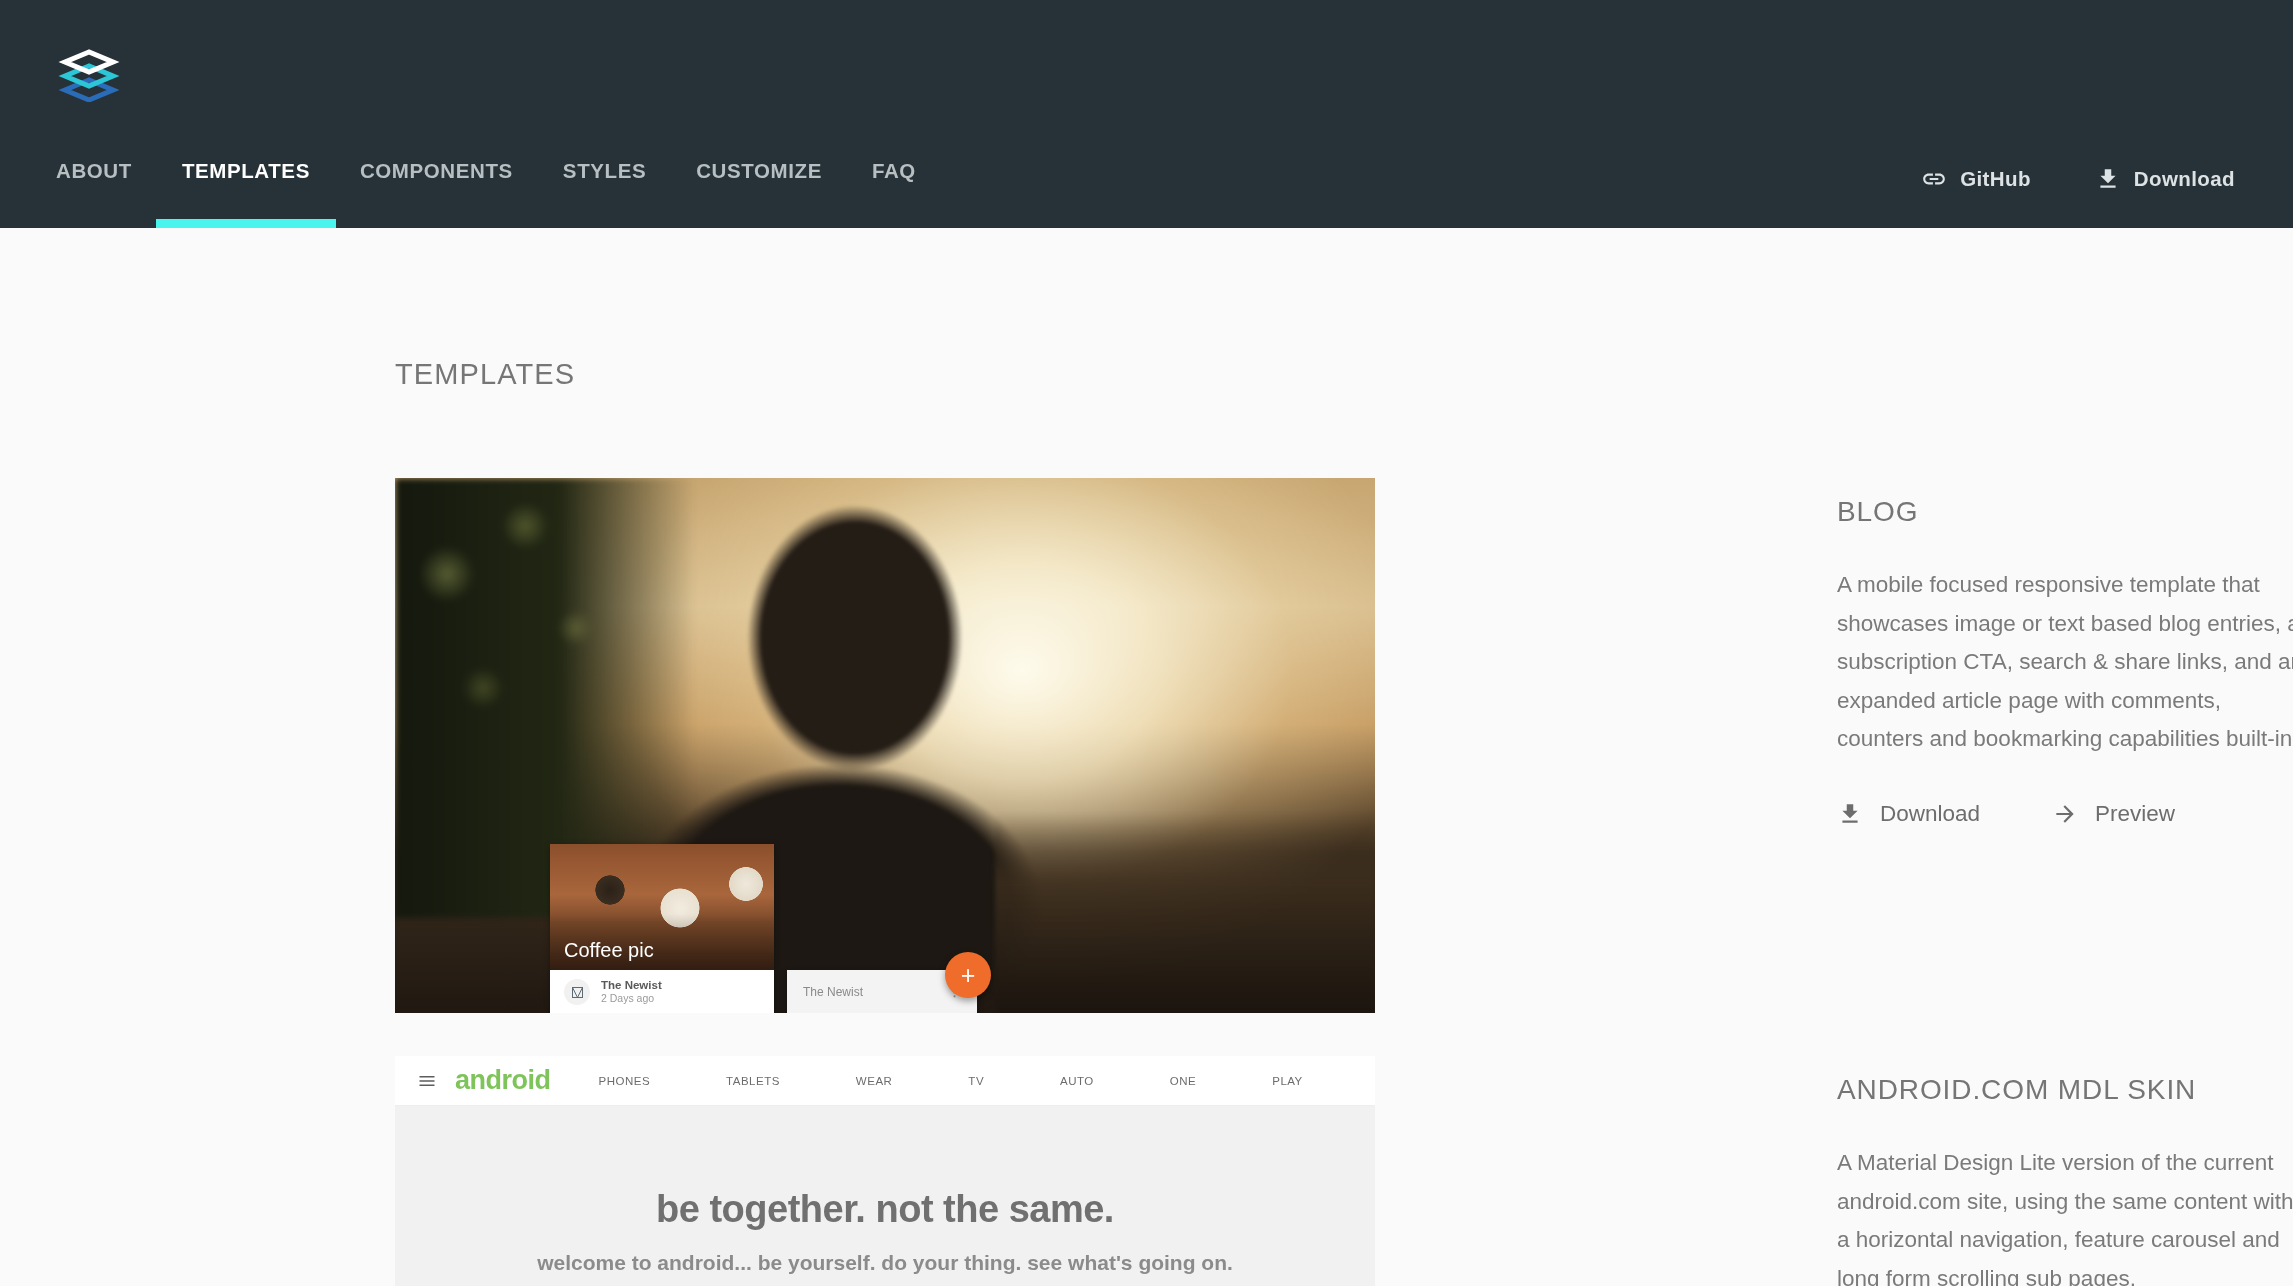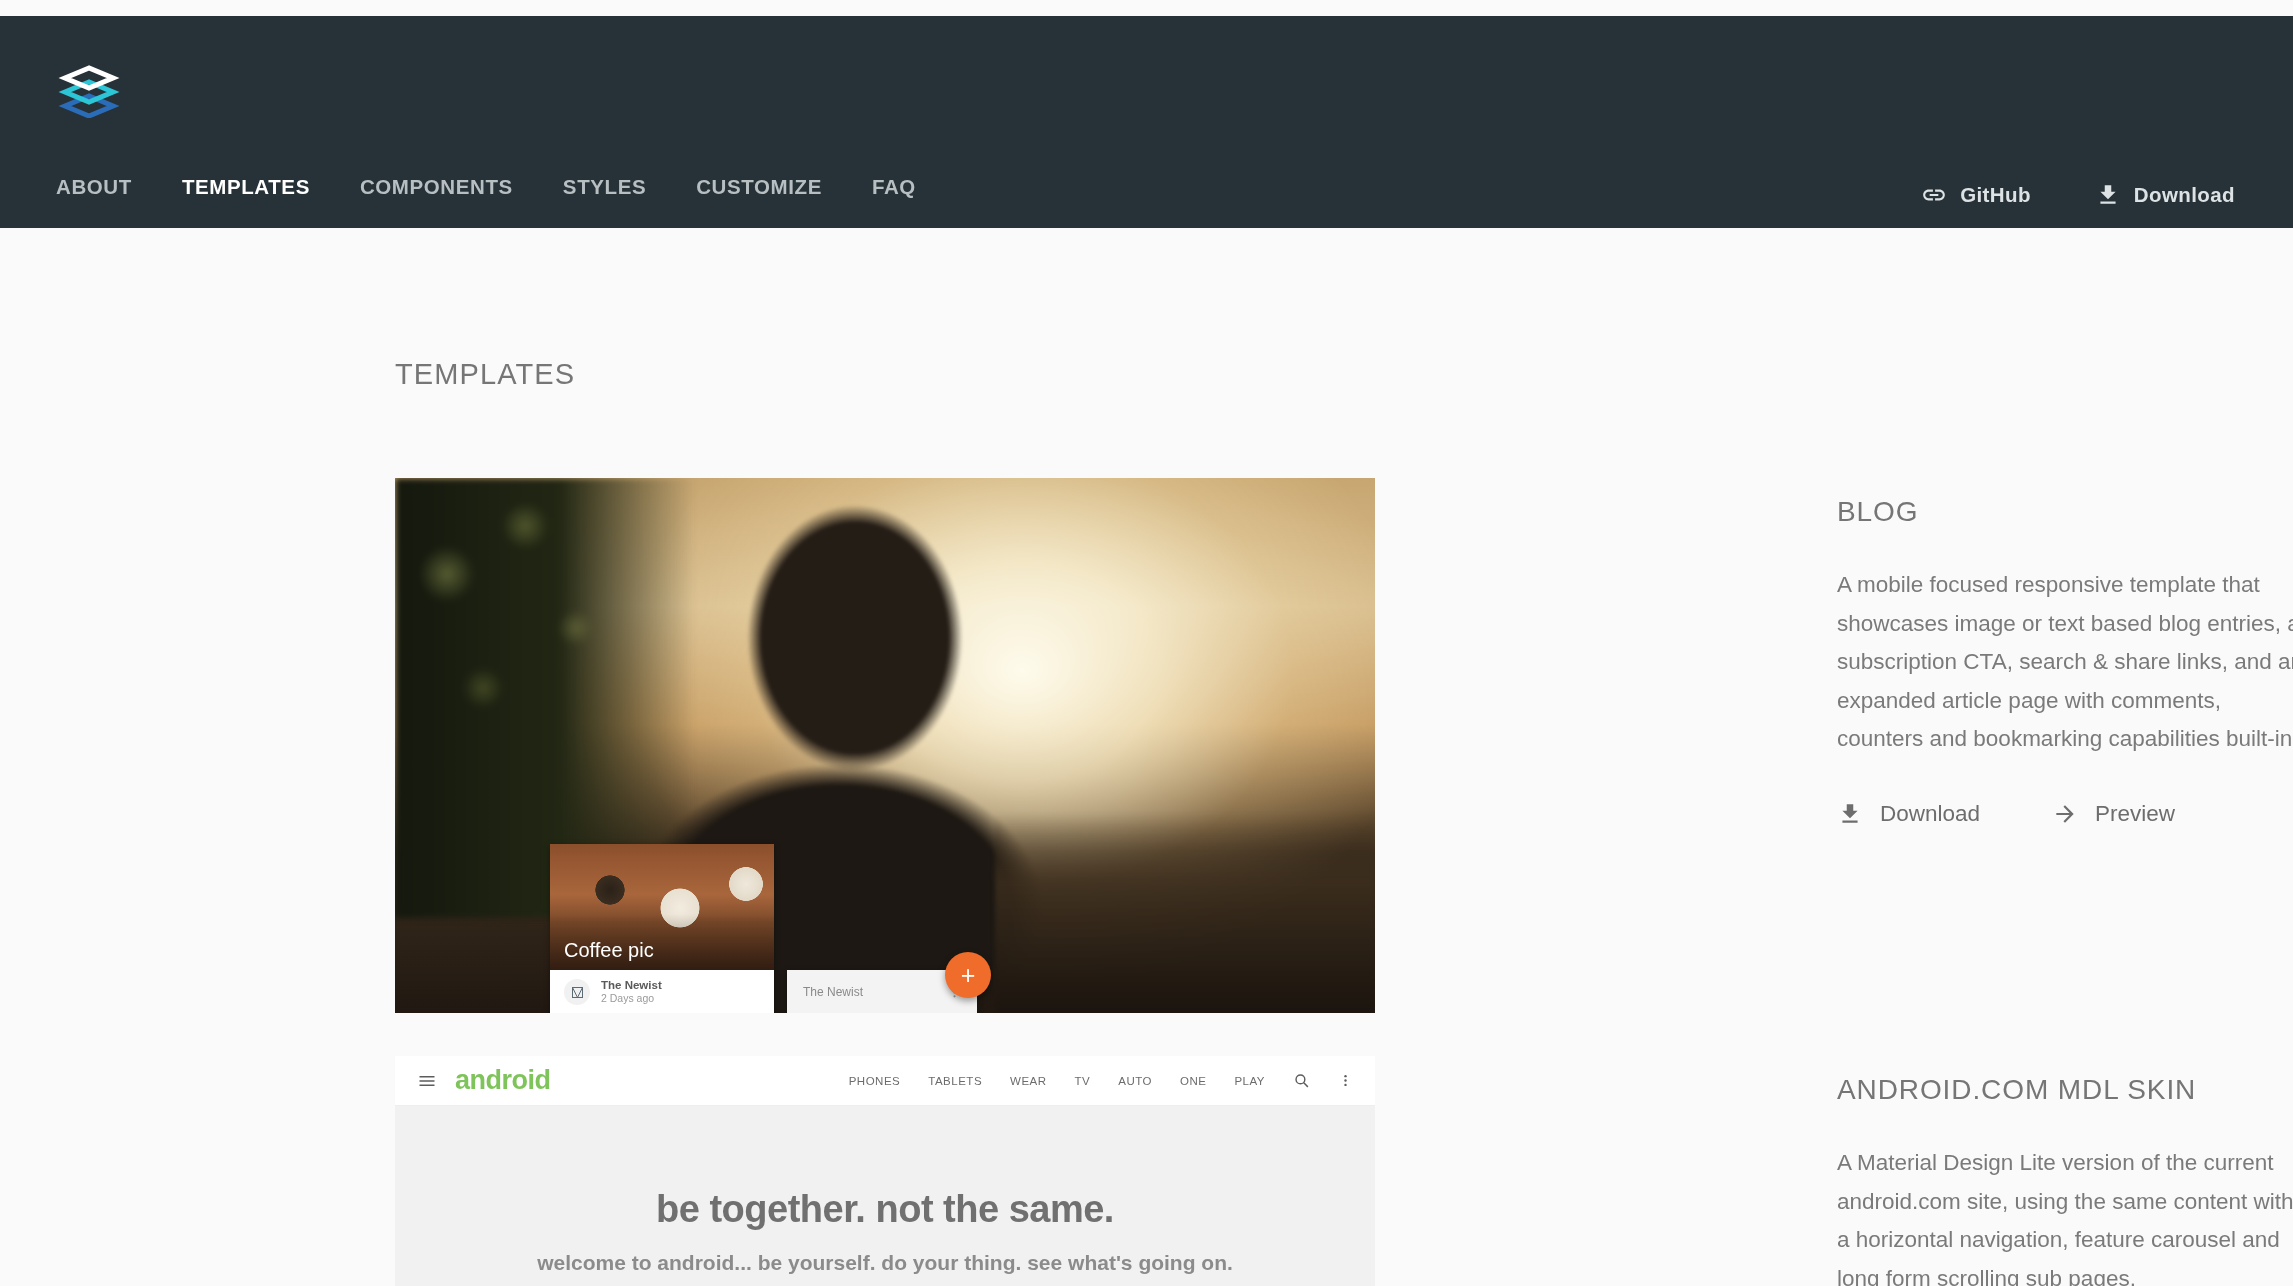--- a/index.html
+++ b/index.html
@@ -7,21 +7,21 @@
     width: 2293px;
     height: 1286px;
     overflow: hidden;
     background: #fafafa;
     font-family: "Liberation Sans", sans-serif;
   }
 
   
   .header {
     position: absolute;
-    top: 16px; left: 0;
+    top: 0; left: 0;
     width: 2293px;
     height: 228px;
     background: #263238;
   }
   .logo {
     position: absolute;
     left: 56px;
     top: 40px;
     width: 66px;
     height: 62px;
@@ -279,20 +279,21 @@
   .and-nav {
     margin-left: auto;
     display: flex;
     align-items: center;
     gap: 28px;
   }
   .and-nav span {
     font-size: 11.5px;
     color: #6c6c6c;
     letter-spacing: 0.5px;
+    padding-left: 48px;
   }
   .and-hero {
     padding-top: 82px;
     text-align: center;
   }
   .and-h1 {
     font-size: 38px;
     color: #707070;
     font-weight: 700;
     letter-spacing: -0.5px;

